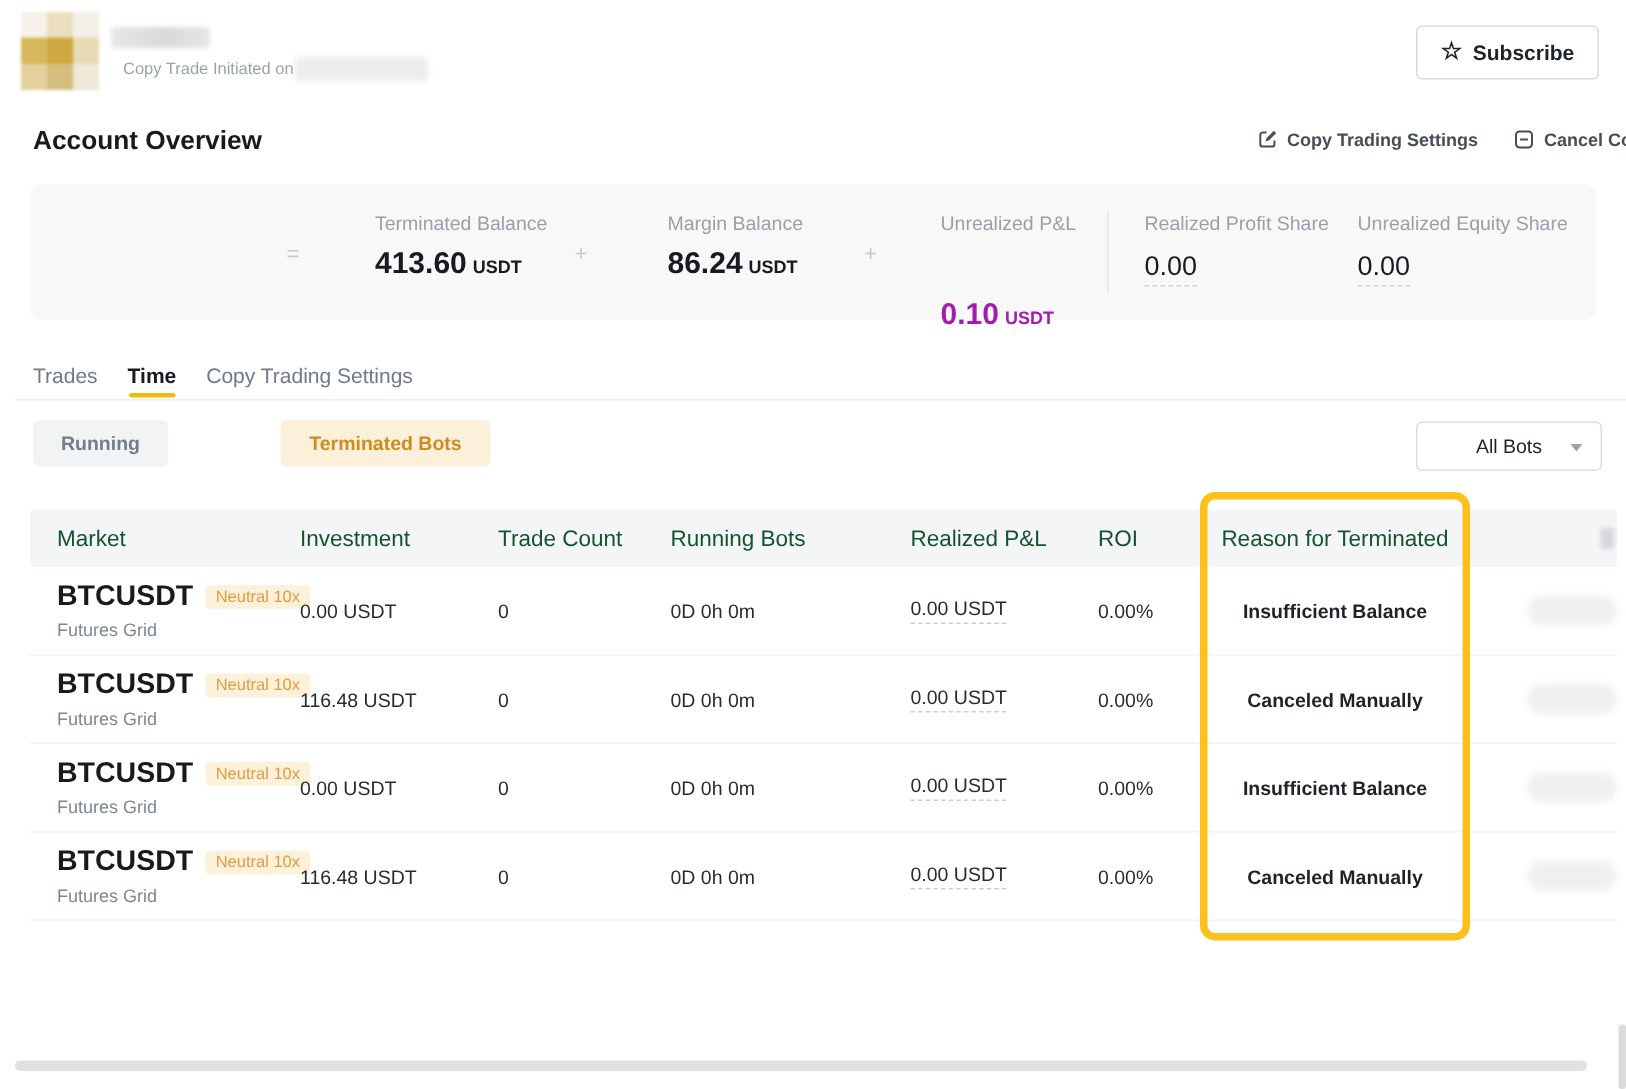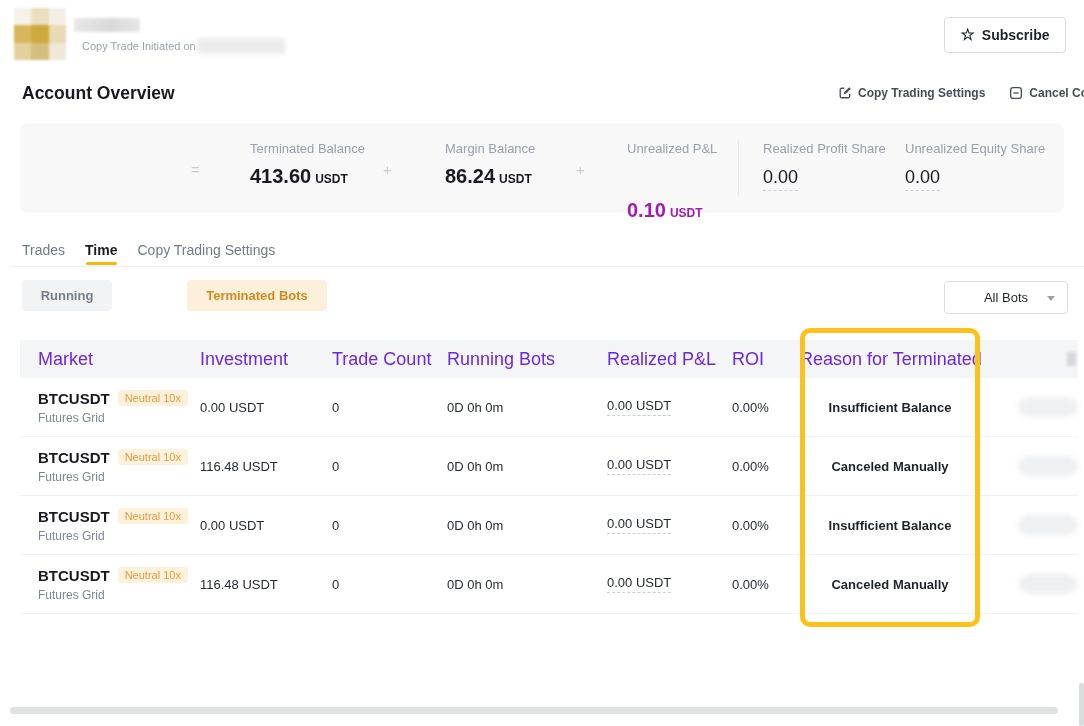--- a/index.html
+++ b/index.html
@@ -66,29 +66,29 @@
     justify-content:center; font-size:13px; color:#1e2329; cursor:pointer; }
   .caret { position:absolute; right:12px; top:14px; width:0; height:0;
     border-left:4px solid transparent; border-right:4px solid transparent;
     border-top:5px solid #9aa1ac; }
 
   
   .tgrid { display:grid; grid-template-columns:162px 132px 115px 160px 125px 68px 180px 1fr;
     align-items:center; padding-left:18px; }
   .thead { left:20px; top:340px; width:1058px; height:38px; background:#f4f5f7;
     border-radius:2px; position:absolute; }
-  .thead .th { font-size:18px; color:#6d28d9; white-space:nowrap; }
+  .thead .th { font-size:15px; color:#14532d; white-space:nowrap; }
   .th-center { text-align:center; }
   .thead-blur { position:absolute; right:2px; top:12px; width:9px; height:14px;
     background:#d6d8db; filter:blur(1.5px); }
   .tbody { left:20px; top:378px; width:1058px; position:absolute; }
   .trow { height:59px; border-bottom:1px solid #f1f2f4; }
   .cell { font-size:13px; font-weight:500; color:#262b33; white-space:nowrap; }
   .pair-line { display:flex; align-items:center; gap:8px; }
-  .pair { font-size:15px; font-weight:700; color:#181a20; }
+  .pair { font-size:19px; font-weight:700; color:#181a20; }
   .lev-badge { font-size:11px; color:#df9d3d; background:#fdf1dc; padding:2px 7px;
     border-radius:3px; font-weight:500; }
   .bot-type { font-size:12px; color:#7d8694; margin-top:4px; }
   .reason-cell { text-align:center; font-size:13px; font-weight:700; color:#1e2329; }
   .action-cell { display:flex; justify-content:flex-end; }
   .action-blur { width:60px; height:20px; border-radius:10px; background:#eff0f2;
     filter:blur(2.5px); cursor:pointer; }
 
   
   .highlight-box { left:800px; top:328px; width:180px; height:299px;

